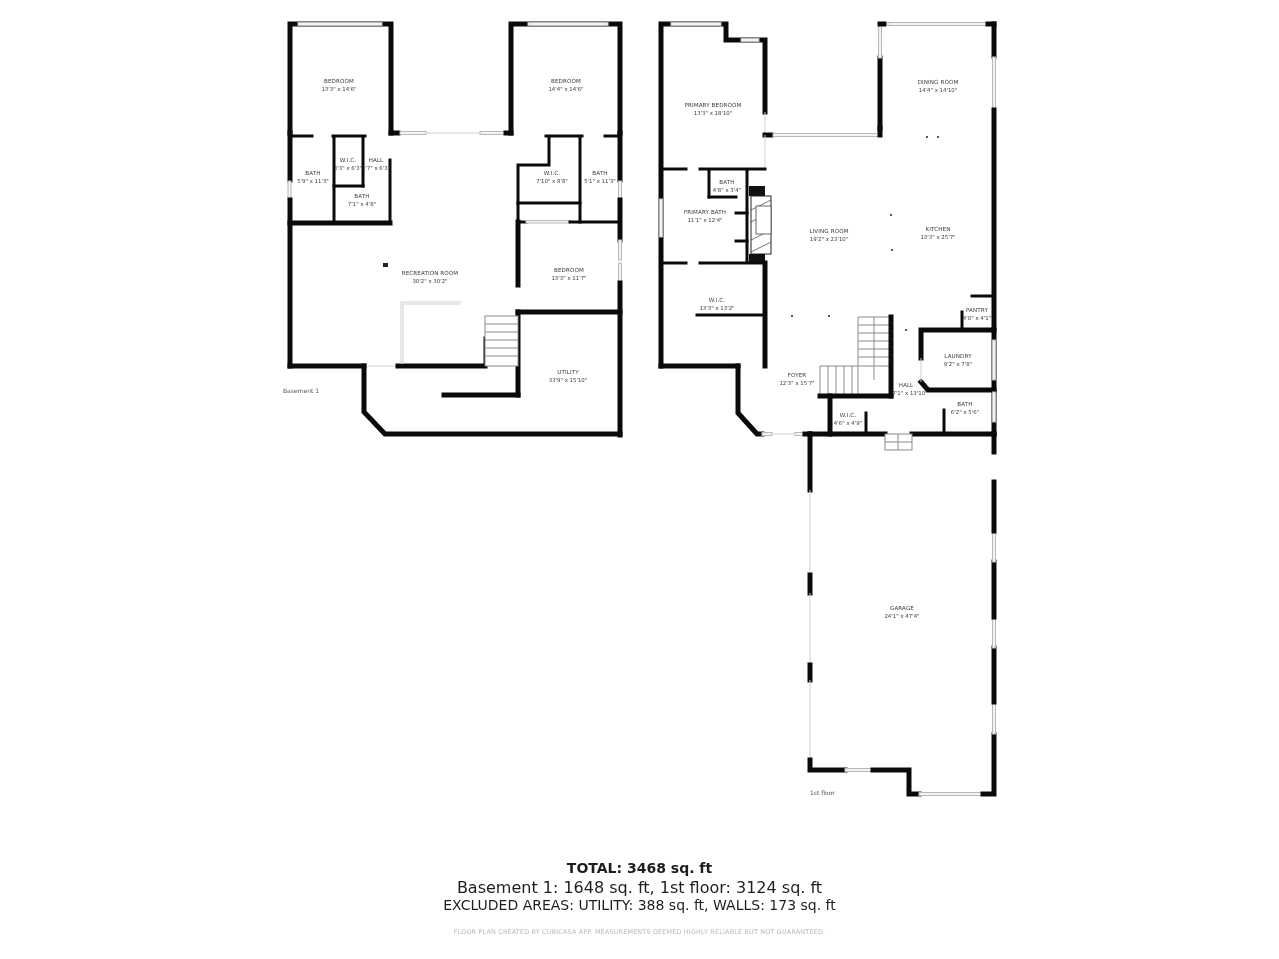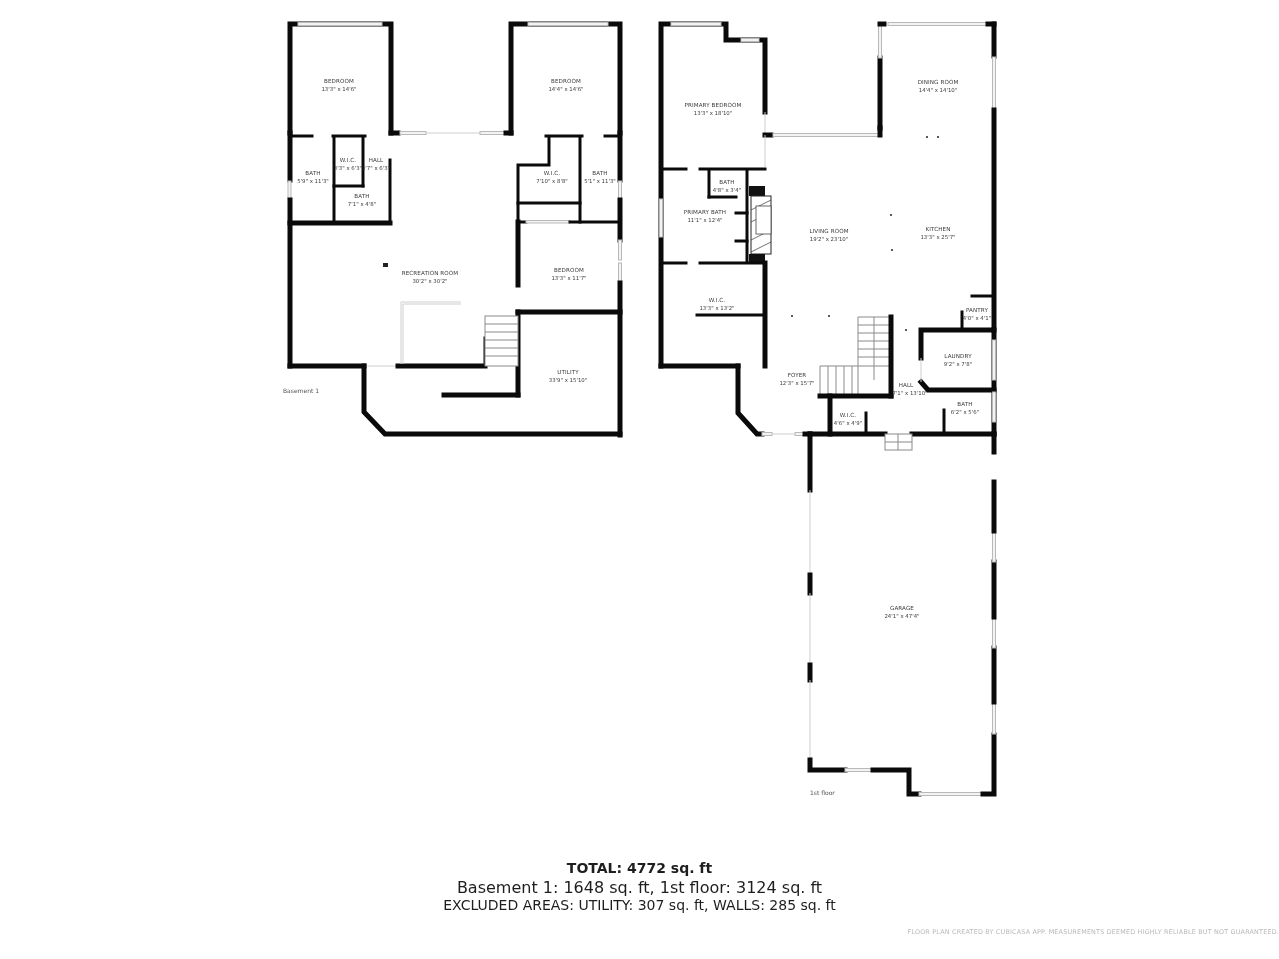--- a/index.html
+++ b/index.html
@@ -11,21 +11,21 @@
     .open { stroke: #cfcfcf; stroke-width: 1; fill: none; }
     .stair { stroke: #8a8a8a; stroke-width: 1; fill: #fff; }
     .rlabel { font-family: "DejaVu Sans", sans-serif; font-size: 5.6px; fill: #3a3a3a; text-anchor: middle; letter-spacing: 0.1px; }
     .rdim { font-family: "DejaVu Sans", sans-serif; font-size: 5.4px; fill: #3a3a3a; text-anchor: middle; }
     .flabel { font-family: "DejaVu Sans", sans-serif; font-size: 6px; fill: #555; }
     .dot { fill: #222; }
     .summary { position: absolute; left: 0; width: 1279px; text-align: center; color: #1e1e1e; font-family: "DejaVu Sans", sans-serif; }
     .total { top: 860px; font-size: 14px; font-weight: bold; }
     .line2 { top: 878px; font-size: 16px; }
     .line3 { top: 897px; font-size: 14px; }
-    .disclaimer { top: 928px; font-size: 6.4px; color: #b8b8b8; letter-spacing: 0.2px; text-align: right; }
+    .disclaimer { top: 928px; font-size: 6.4px; color: #b8b8b8; letter-spacing: 0.2px; }
   </style>
 </head>
 <body>
 
 <svg id="plan" viewBox="0 0 1279 959" xmlns="http://www.w3.org/2000/svg">
 
   <g>
 
     <polyline class="wall" points="290,133 290,24 391,24 391,133"></polyline>
     <rect class="win" x="298" y="22.5" width="84" height="3"></rect>
@@ -261,16 +261,16 @@
     <text class="rlabel" x="848" y="417">W.I.C.</text>
     <text class="rdim" x="848" y="425">4'6" x 4'9"</text>
     <text class="rlabel" x="965" y="406">BATH</text>
     <text class="rdim" x="965" y="414">6'2" x 5'6"</text>
     <text class="rlabel" x="902" y="610">GARAGE</text>
     <text class="rdim" x="902" y="618">24'1" x 47'4"</text>
     <text class="flabel" x="810" y="795">1st floor</text>
   </g>
 </svg>
 
-<div class="summary total">TOTAL: 4772 sq. ft</div>
+<div class="summary total">TOTAL: 3468 sq. ft</div>
 <div class="summary line2">Basement 1: 1648 sq. ft, 1st floor: 3124 sq. ft</div>
-<div class="summary line3">EXCLUDED AREAS: UTILITY: 307 sq. ft, WALLS: 285 sq. ft</div>
+<div class="summary line3">EXCLUDED AREAS: UTILITY: 388 sq. ft, WALLS: 173 sq. ft</div>
 <div class="summary disclaimer">FLOOR PLAN CREATED BY CUBICASA APP. MEASUREMENTS DEEMED HIGHLY RELIABLE BUT NOT GUARANTEED.</div>
 
 </body></html>

